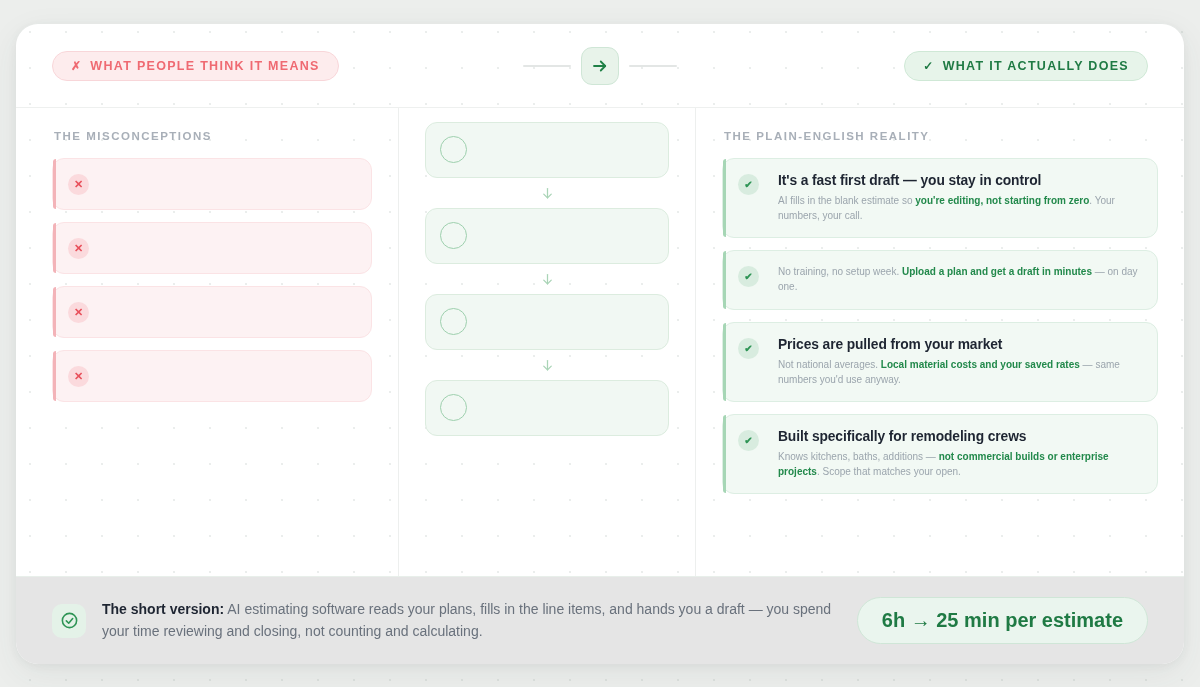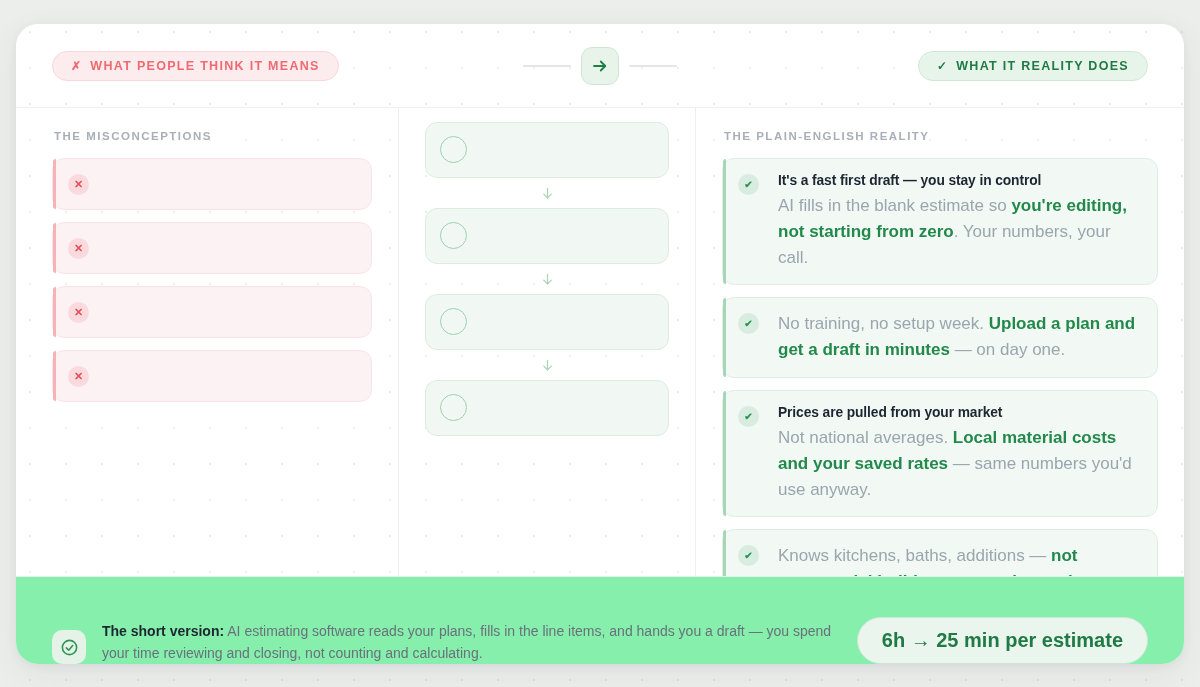--- a/index.html
+++ b/index.html
@@ -179,21 +179,21 @@
 
   .card-title {
     font-size: 13.8px;
     font-weight: 700;
     color: #1e2532;
     line-height: 1.3;
     margin-bottom: 3px;
     letter-spacing: -0.1px;
   }
   .card-desc {
-    font-size: 17px;
+    font-size: 10px;
     line-height: 1.52;
     color: #9aa3ad;
   }
   .card-good .card-desc { color: #9ba5ad; }
   .hl { color: #22894b; font-weight: 700; }
 
   
   .step {
     background: #f1f8f3;
     border: 1px solid #dcecdf;
@@ -233,24 +233,24 @@
     height: 30px;
     display: flex;
     align-items: center;
     justify-content: center;
     color: #a9d4b6;
   }
 
   
   .footer {
     flex: 0 0 88px;
-    background: #86efac;
+    background: #e5e5e5;
     border-top: 1px solid #e8efea;
     display: flex;
-    align-items: flex-end;
+    align-items: center;
     gap: 16px;
     padding: 0 36px;
     position: relative;
     z-index: 4;
   }
   .footer-icon {
     flex: 0 0 auto;
     width: 34px;
     height: 34px;
     border-radius: 10px;
@@ -303,21 +303,21 @@
           <line x1="4" y1="12" x2="19" y2="12"></line>
             <polyline points="13,6 19,12 13,18"></polyline>
         </svg>
       </span>
       <span class="conn-line"></span>
     </div>
 
     <div class="hdr-right">
       <span class="pill pill-good">
         <span class="mark">✓</span>
-        <span>WHAT IT REALITY DOES</span>
+        <span>WHAT IT ACTUALLY DOES</span>
       </span>
     </div>
   </div>
 
   <div class="columns">
 
     <div class="col col-left">
       <div class="col-label">THE MISCONCEPTIONS</div>
       <div id="bad-cards">
           <div class="card card-bad">
@@ -421,20 +421,21 @@
           <div class="card card-good">
             <span class="badge badge-v">✔</span>
             <div class="card-body">
               <div class="card-title">Prices are pulled from your market</div>
               <div class="card-desc"><span>Not national averages. </span><span class="hl">Local material costs and your saved rates</span><span> — same numbers you'd use anyway.</span></div>
             </div>
           </div>
           <div class="card card-good">
             <span class="badge badge-v">✔</span>
             <div class="card-body">
+              <div class="card-title">Built specifically for remodeling crews</div>
               <div class="card-desc"><span>Knows kitchens, baths, additions — </span><span class="hl">not commercial builds or enterprise projects</span><span>. Scope that matches your open.</span></div>
             </div>
           </div>
         </div>
     </div>
   </div>
 
   <div class="footer">
     <span class="footer-icon">
       <svg width="19" height="19" viewBox="0 0 24 24" fill="none" stroke="#2e9455" stroke-width="2" stroke-linecap="round" stroke-linejoin="round">

